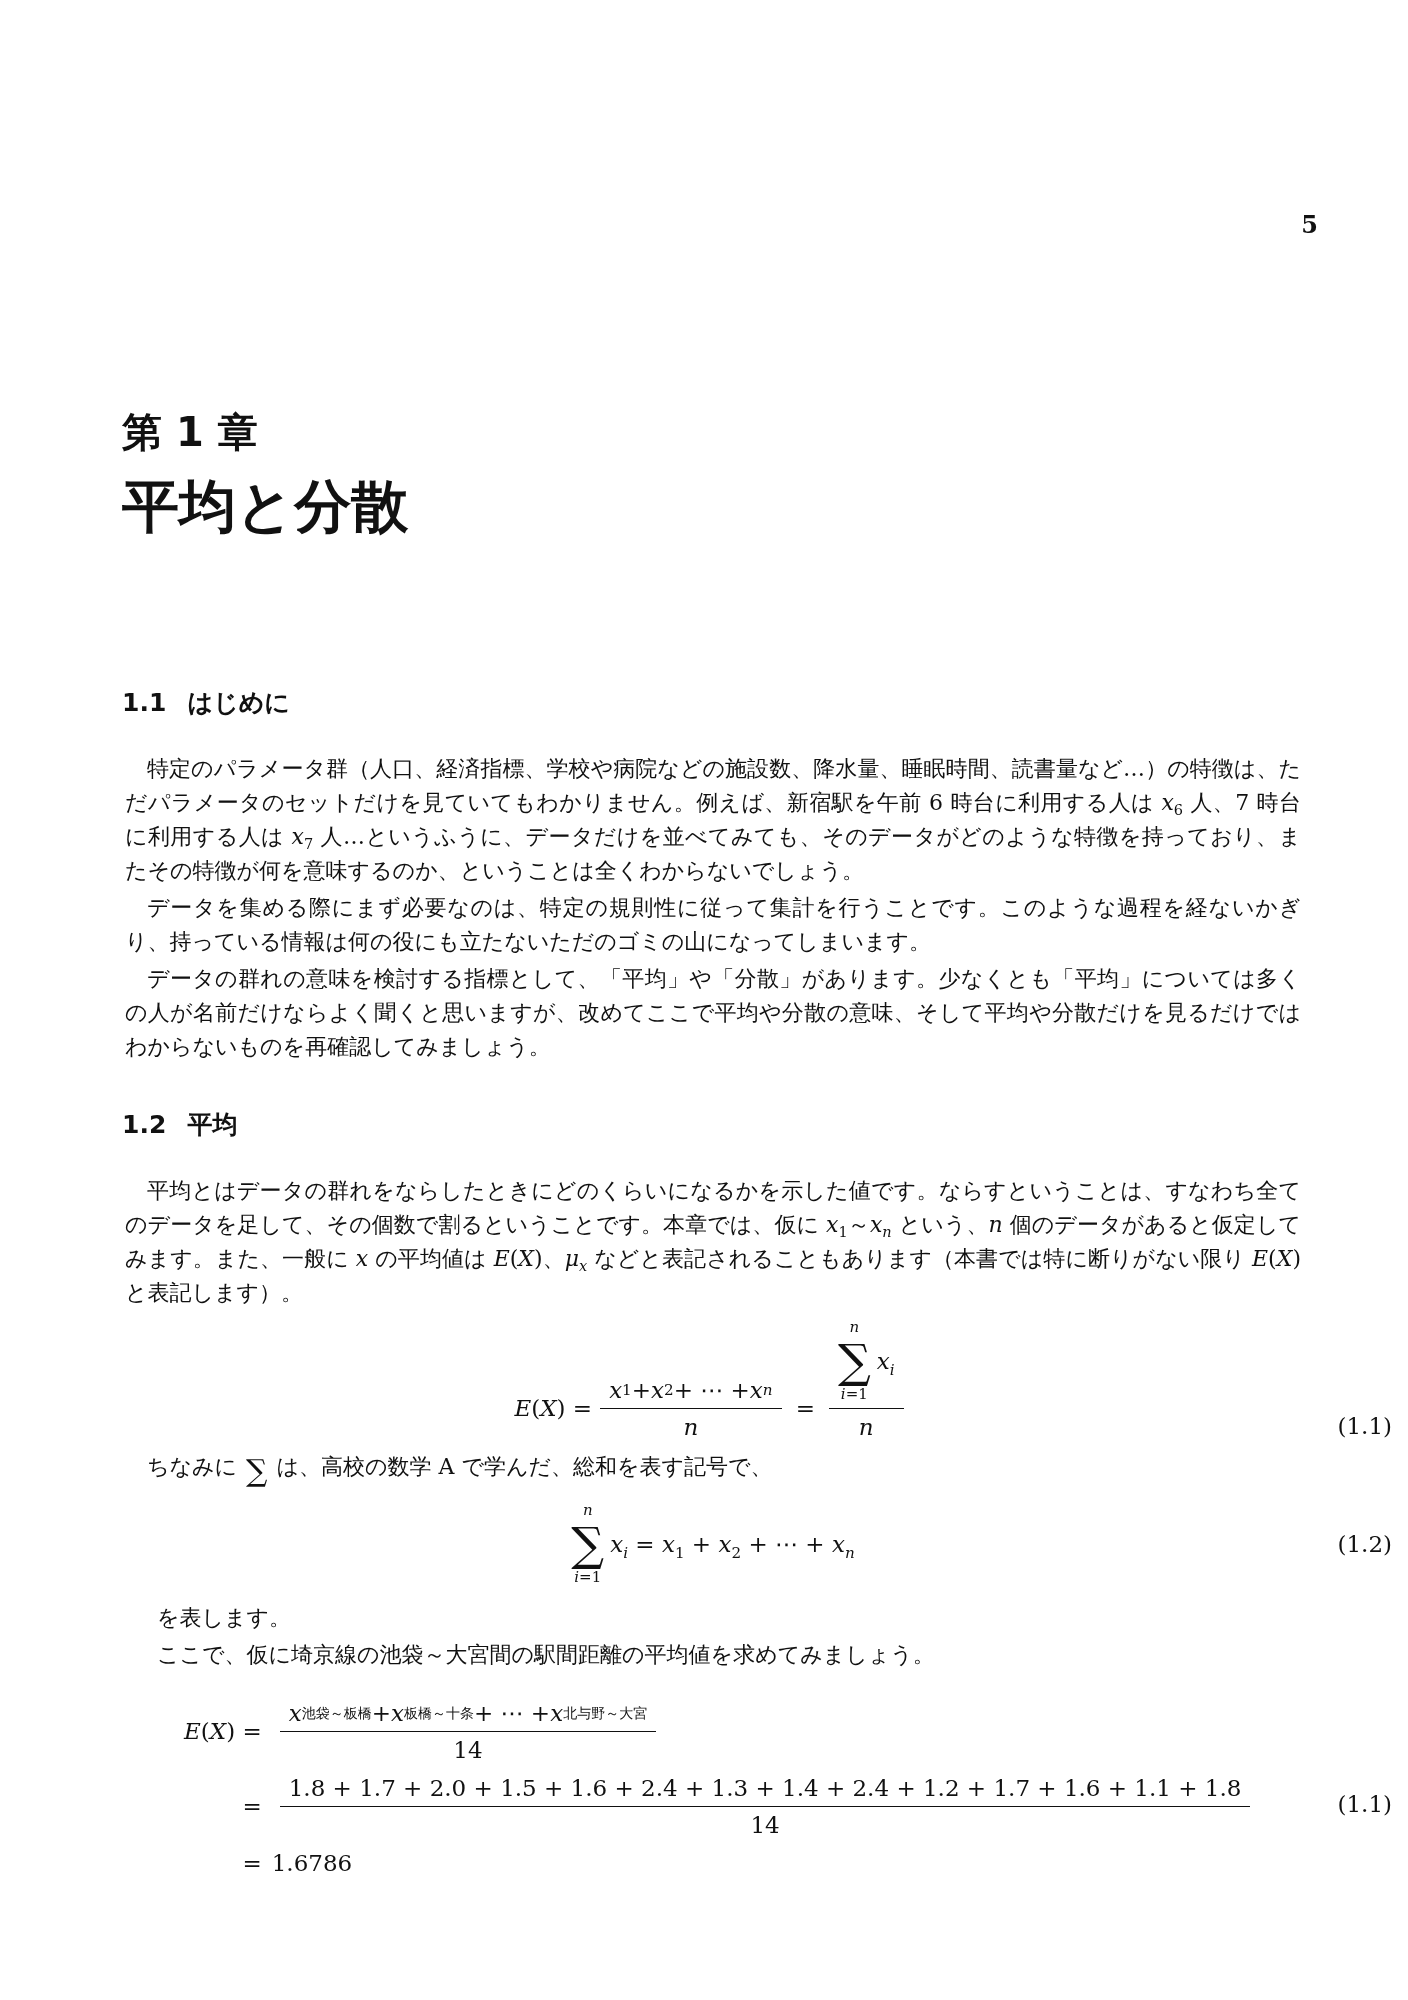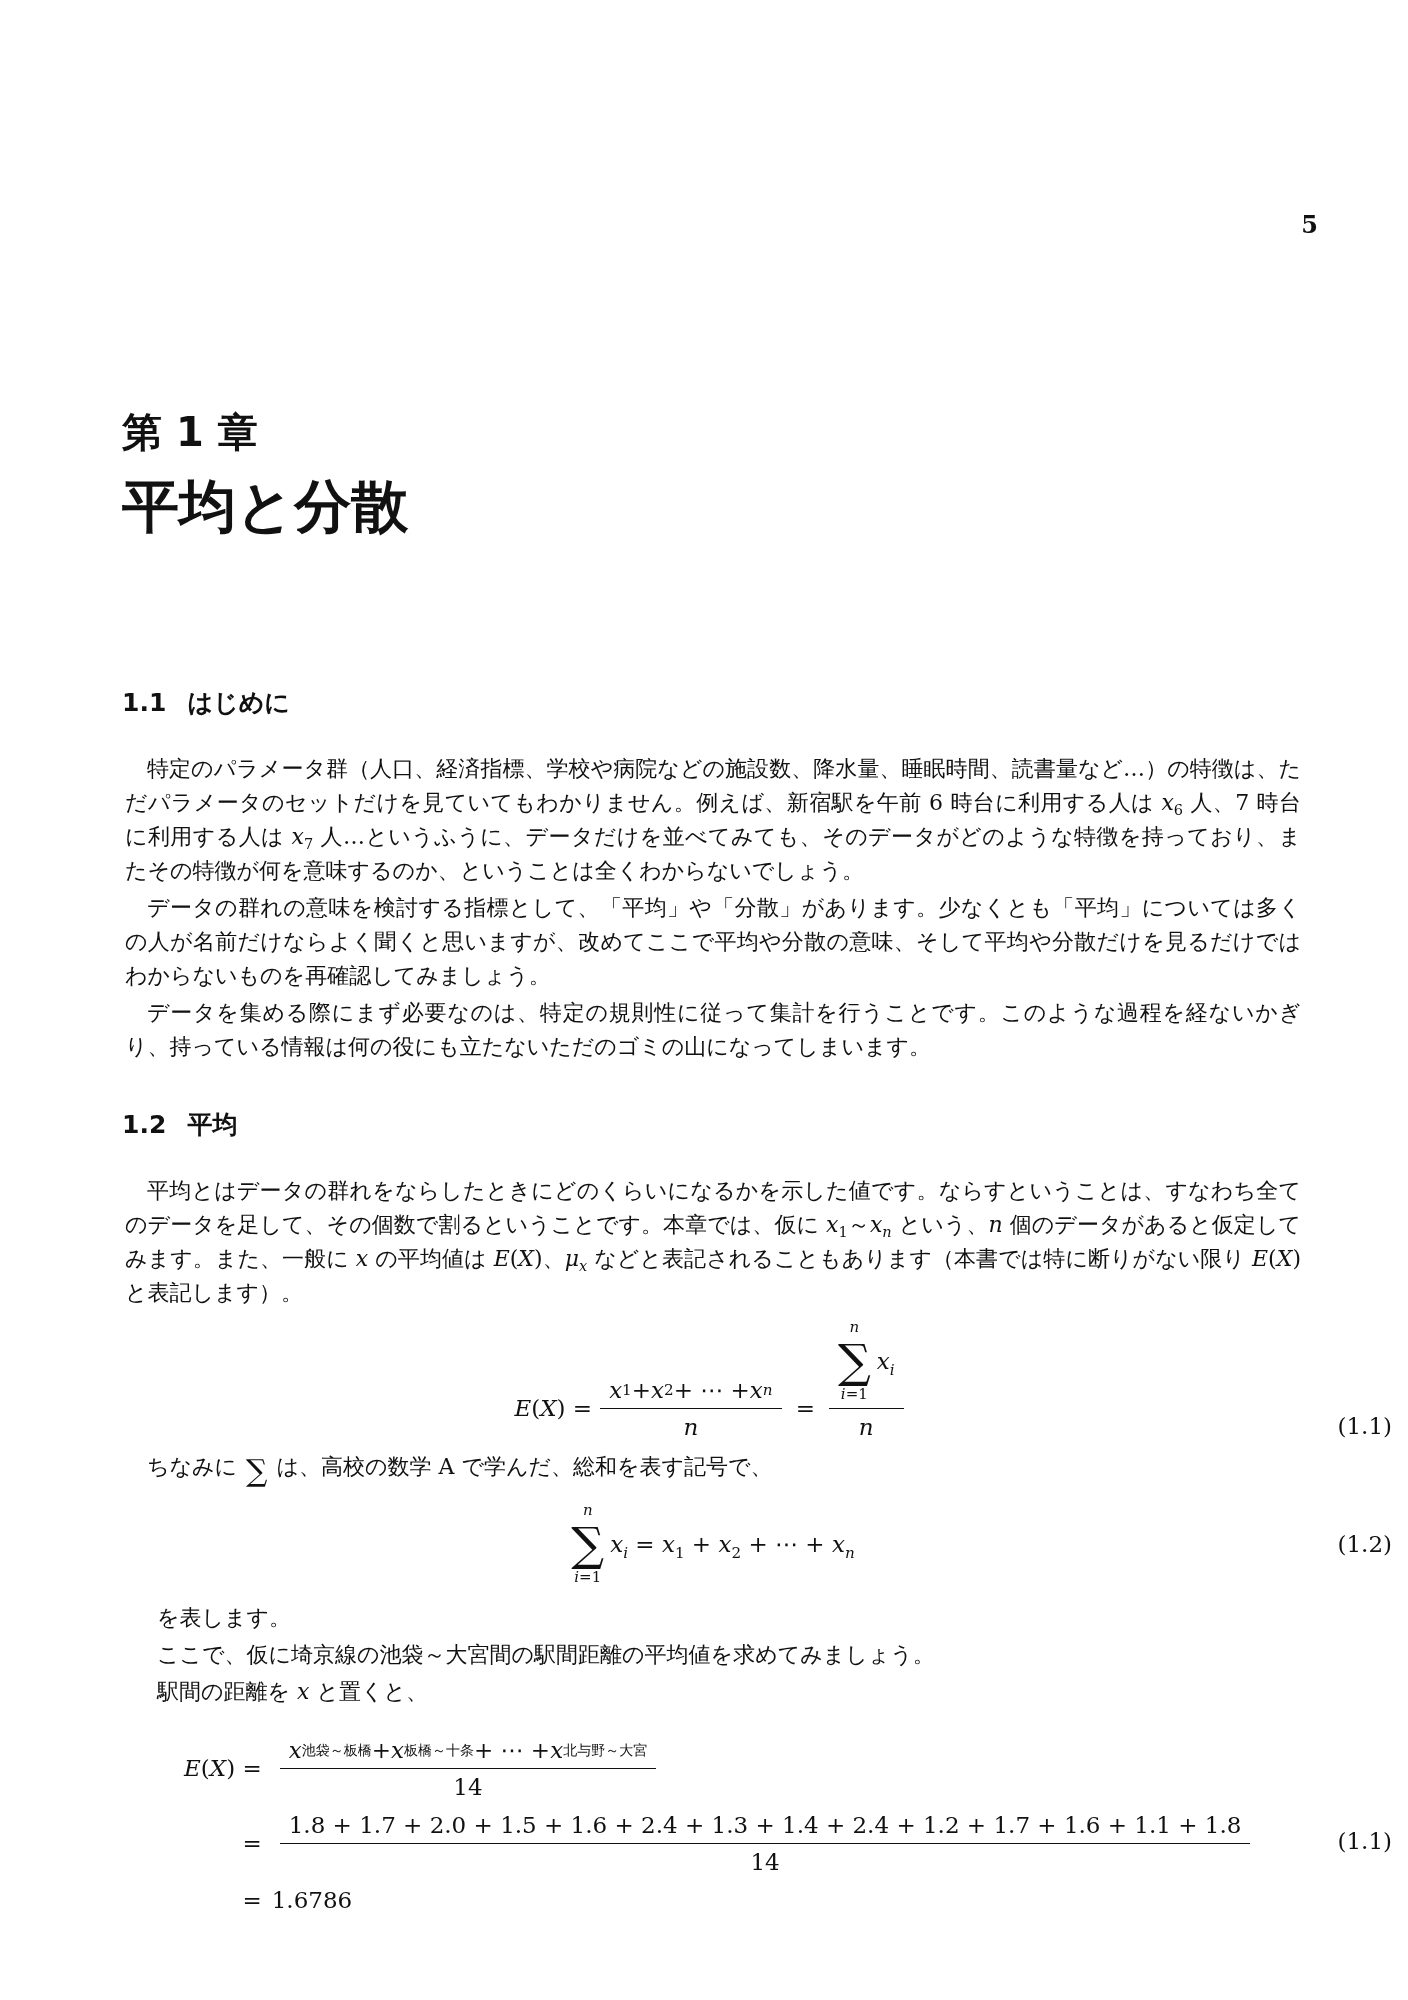--- a/index.html
+++ b/index.html
@@ -99,22 +99,22 @@
   <div class="pageno">5</div>
 
   <div class="chapter-label">第 1 章</div>
   <div class="chapter-title">平均と分散</div>
 
   <div class="sec-heading sh-1">
     <span class="sec-num">1.1</span><span class="sec-title">はじめに</span>
   </div>
 
   <p class="body first indent">特定のパラメータ群（人口、経済指標、学校や病院などの施設数、降水量、睡眠時間、読書量など…）の特徴は、ただパラメータのセットだけを見ていてもわかりません。例えば、新宿駅を午前 6 時台に利用する人は <i class="mv">x</i><sub>6</sub> 人、7 時台に利用する人は <i class="mv">x</i><sub>7</sub> 人…というふうに、データだけを並べてみても、そのデータがどのような特徴を持っており、またその特徴が何を意味するのか、ということは全くわからないでしょう。</p>
+  <p class="body indent">データを集める際にまず必要なのは、特定の規則性に従って集計を行うことです。このような過程を経ないかぎり、持っている情報は何の役にも立たないただのゴミの山になってしまいます。</p>
   <p class="body indent">データの群れの意味を検討する指標として、「平均」や「分散」があります。少なくとも「平均」については多くの人が名前だけならよく聞くと思いますが、改めてここで平均や分散の意味、そして平均や分散だけを見るだけではわからないものを再確認してみましょう。</p>
-  <p class="body indent">データを集める際にまず必要なのは、特定の規則性に従って集計を行うことです。このような過程を経ないかぎり、持っている情報は何の役にも立たないただのゴミの山になってしまいます。</p>
 
   <div class="sec-heading sh-2">
     <span class="sec-num">1.2</span><span class="sec-title">平均</span>
   </div>
 
   <p class="body first indent">平均とはデータの群れをならしたときにどのくらいになるかを示した値です。ならすということは、すなわち全てのデータを足して、その個数で割るということです。本章では、仮に <i class="mv">x</i><sub>1</sub>～<i class="mv">x</i><sub class="mv">n</sub> という、<i class="mv">n</i> 個のデータがあると仮定してみます。また、一般に <i class="mv">x</i> の平均値は <i class="mv">E</i>(<i class="mv">X</i>)、<i class="mv">μ</i><sub class="mv">x</sub> などと表記されることもあります（本書では特に断りがない限り <i class="mv">E</i>(<i class="mv">X</i>) と表記します）。</p>
 
   <div class="equation" id="eq1">
     <span class="eq-row">
       <span class="eq-seg"><i class="mv">E</i>(<i class="mv">X</i>) =</span>
@@ -149,21 +149,20 @@
         <span class="sumg">∑</span>
         <span class="lim eq-seg"><i class="mv">i</i>=1</span>
       </span>
       <span class="eq-seg"><i class="mv">x</i><sub class="mv">i</sub> = <i class="mv">x</i><sub>1</sub> + <i class="mv">x</i><sub>2</sub> + ⋯ + <i class="mv">x</i><sub class="mv">n</sub></span>
     </span>
     <span class="eq-tag">(1.2)</span>
   </div>
 
   <p class="body cont">を表します。</p>
   <p class="body cont">ここで、仮に埼京線の池袋～大宮間の駅間距離の平均値を求めてみましょう。</p>
-  <p class="body cont">駅間の距離を <i class="mv">x</i> と置くと、</p>
 
   <div class="equation" id="eq3">
     <span class="eq3-grid">
       <span class="eq3-lhs eq-seg"><i class="mv">E</i>(<i class="mv">X</i>) =</span>
       <span class="eq3-rhs">
         <span class="frac jsub">
           <span class="num eq-seg"><i class="mv">x</i><sub>池袋～板橋</sub> + <i class="mv">x</i><sub>板橋～十条</sub> + ⋯ + <i class="mv">x</i><sub>北与野～大宮</sub></span>
           <span class="bar"></span>
           <span class="den eq-seg">14</span>
         </span>

